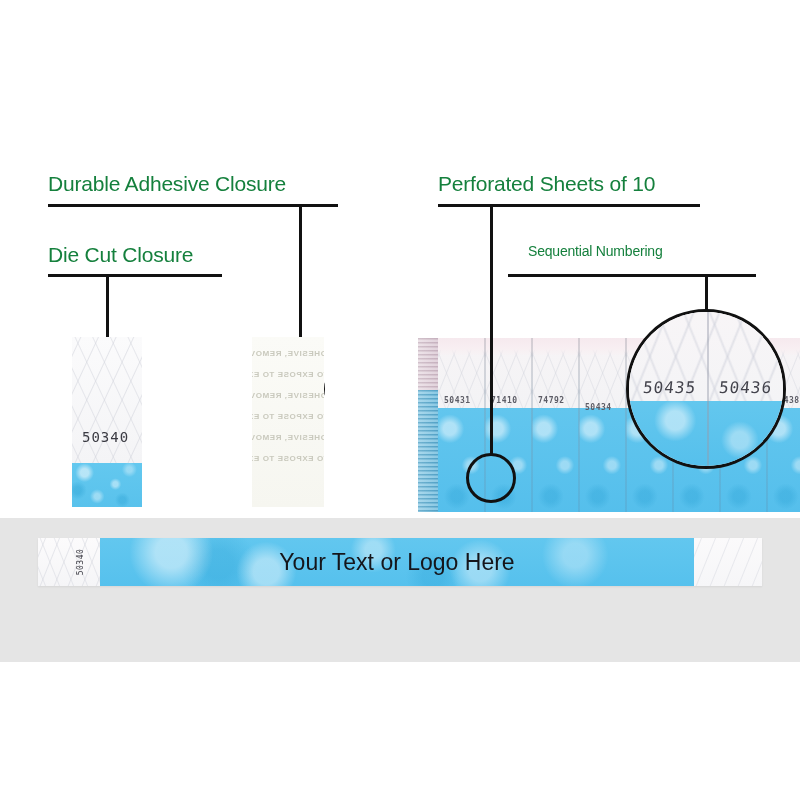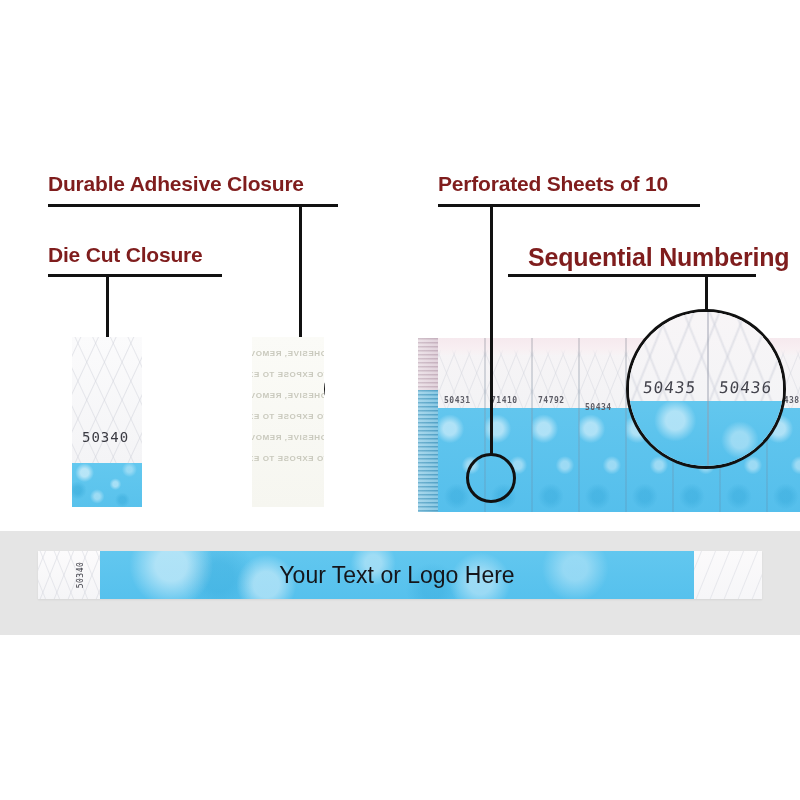--- a/index.html
+++ b/index.html
@@ -14,22 +14,22 @@
     position: relative;
     width: 800px;
     height: 800px;
     background: #ffffff;
     overflow: hidden;
   }
 
   
   .callout-label {
     position: absolute;
-    font-weight: bold;
-    color: #7f1d1d;
+    font-weight: normal;
+    color: #15803d;
     white-space: nowrap;
     letter-spacing: -0.2px;
   }
   .callout-rule {
     position: absolute;
     height: 3px;
     background: #111111;
   }
   .leader {
     position: absolute;
@@ -332,21 +332,21 @@
   <div class="callout-label" style="left:48px; top:243px; font-size:21px;">Die Cut Closure</div>
   <div class="callout-rule" style="left:48px; top:274px; width:174px;"></div>
   <div class="leader" style="left:106px; top:274px; height:71px;"></div>
   <div class="leader-circle" style="left:82px; top:344px; width:50px; height:50px;"></div>
 
   <div class="callout-label" style="left:438px; top:172px; font-size:21px;">Perforated Sheets of 10</div>
   <div class="callout-rule" style="left:438px; top:204px; width:262px;"></div>
   <div class="leader" style="left:490px; top:204px; height:250px; z-index:11;"></div>
   <div class="leader-circle" style="left:466px; top:453px; width:50px; height:50px; z-index:11;"></div>
 
-  <div class="callout-label" style="left:528px; top:243px; font-size:25px;">Sequential Numbering</div>
+  <div class="callout-label" style="left:528px; top:243px; font-size:14px;">Sequential Numbering</div>
   <div class="callout-rule" style="left:508px; top:274px; width:248px;"></div>
   <div class="leader" style="left:705px; top:274px; height:36px; z-index:11;"></div>
 
   <div class="band" style="left:72px; top:337px; width:70px; height:170px;">
     <div class="band-white" style="height:126px;"></div>
     <div class="band-number" style="left:10px; top:92px; font-size:14px;">50340</div>
     <div class="band-blue" style="height:44px;"></div>
   </div>
 
   <div class="adhesive-band" style="left:252px; top:337px; width:72px; height:170px;">
@@ -418,21 +418,21 @@
   </div>
 
   <div id="magnifier" style="left:626px; top:309px; width:160px; height:160px;">
     <div class="mag-white"></div>
     <div class="mag-blue"></div>
     <div class="mag-perf" style="left:78px;"></div>
     <div class="mag-number" style="left:14px; top:66px;">50435</div>
     <div class="mag-number" style="left:90px; top:66px;">50436</div>
   </div>
 
-  <div id="gray-banner" style="top:518px; height:104px;margin-top:13px;">
+  <div id="gray-banner" style="top:518px; height:144px;">
 
     <div id="hero-band" style="left:38px; top:20px; width:724px; height:48px;">
       <div class="hero-tab" style="width:62px;">
         <div class="hero-tab-number">50340</div>
       </div>
       <div class="hero-blue">
         <div id="hero-text">Your Text or Logo Here</div>
       </div>
       <div class="hero-endtab" style="width:68px;"></div>
     </div>

